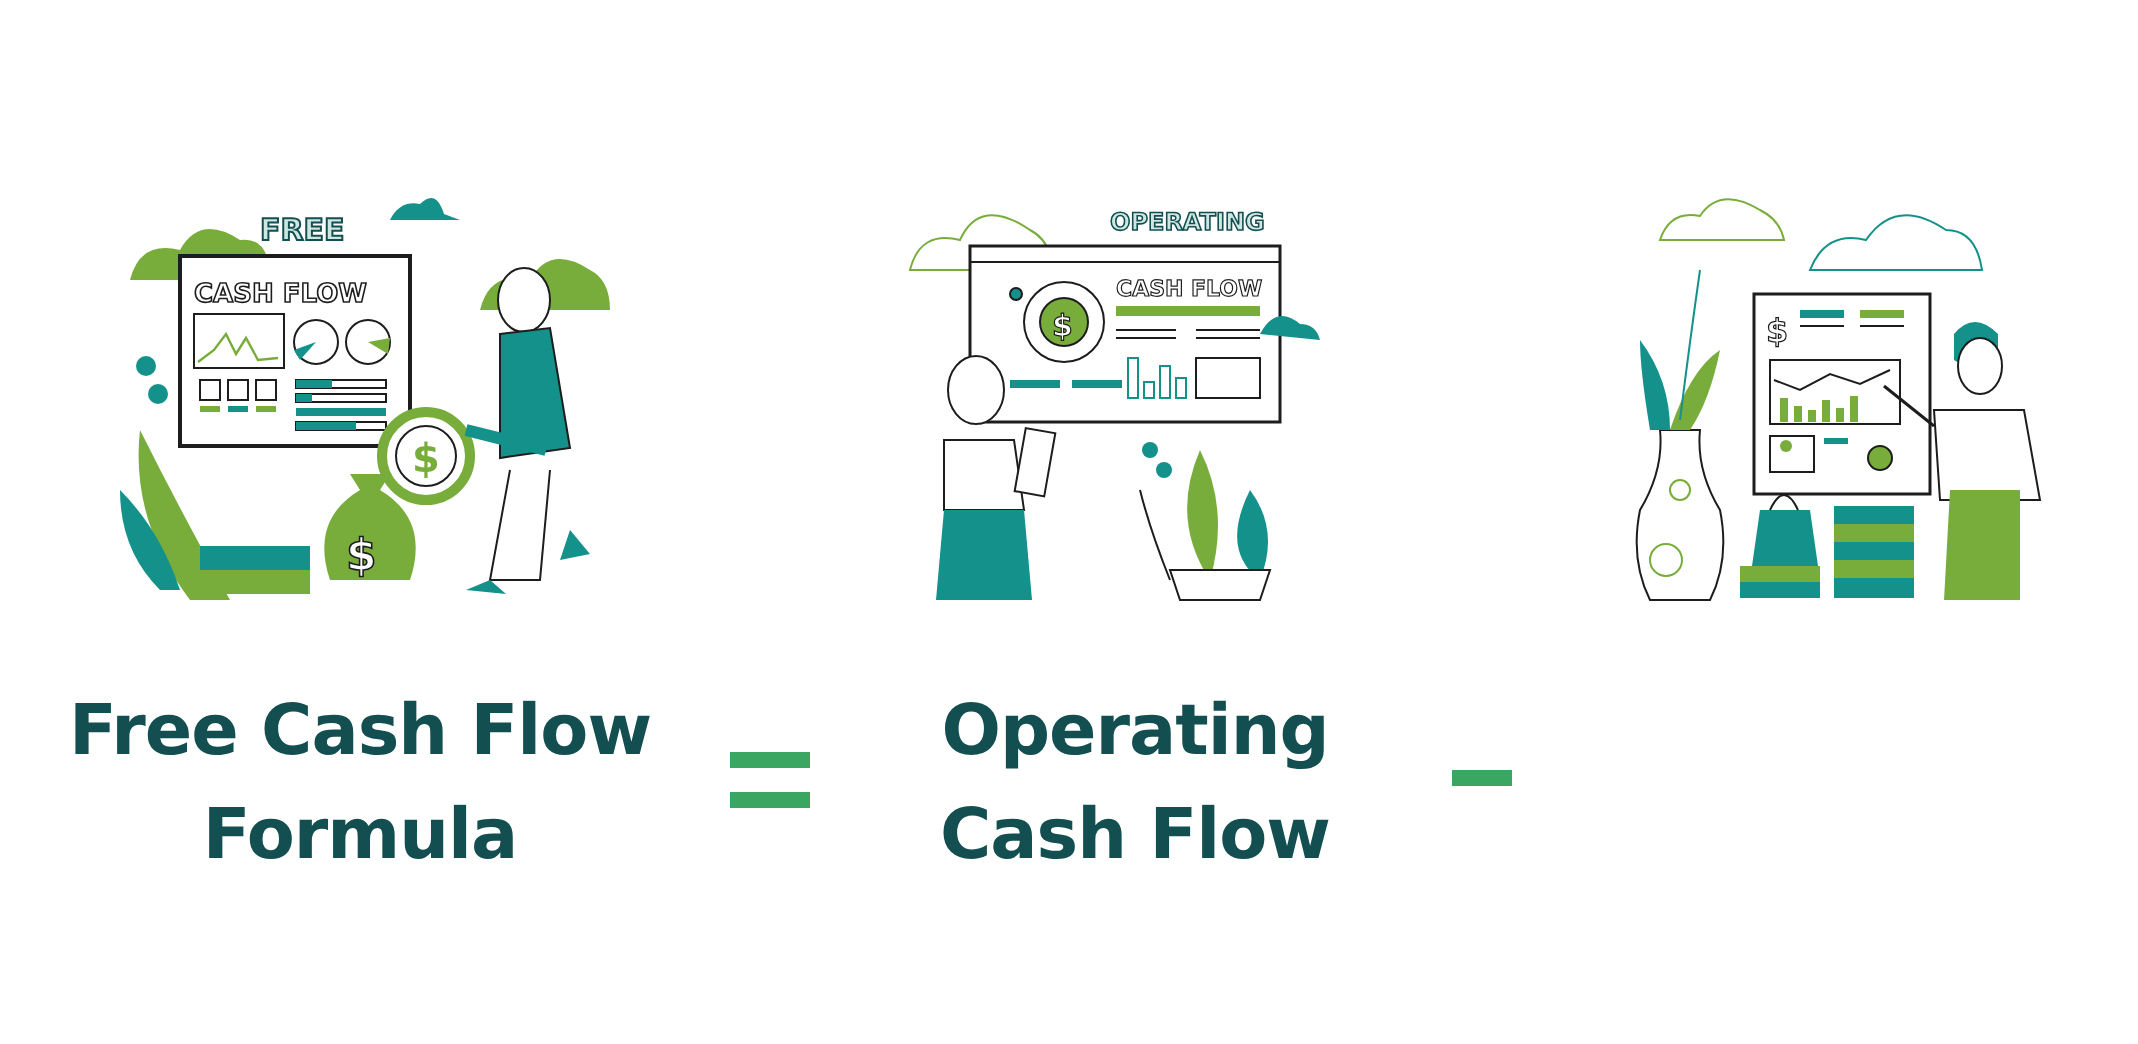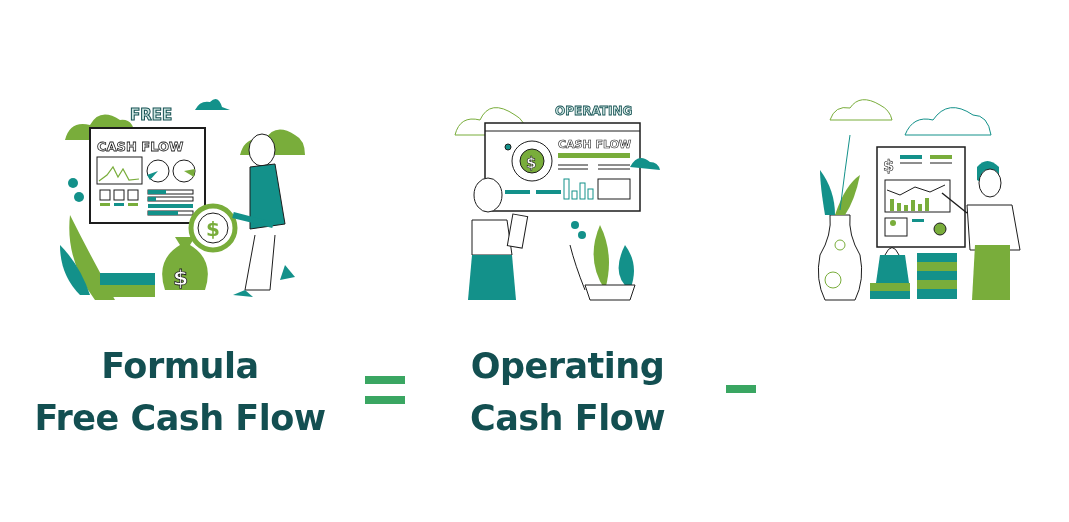--- a/index.html
+++ b/index.html
@@ -148,22 +148,22 @@
 
     <path d="M172,72 q10,-12 22,0 l0,15 q-12,5 -22,-2 z" fill="#13918a"></path>
     <ellipse cx="185" cy="88" rx="11" ry="14" fill="#fff" stroke="#1d1d1d"></ellipse>
     <path d="M162,110 l45,0 l8,45 l-50,0 z" fill="#fff" stroke="#1d1d1d"></path>
     <path d="M162,118 l-25,-20" stroke="#1d1d1d" stroke-width="1.5"></path>
     <path d="M170,150 l35,0 l0,55 l-38,0 z" fill="#79ad3b"></path>
   </svg>
 </div>
 
 <div class="term" style="left:20px;top:340px;width:320px;">
+  <div>Free Cash Flow</div>
   <div>Formula</div>
-  <div>Free Cash Flow</div>
 </div>
 
 <div style="position:absolute;left:365px;top:376px;width:40px;height:28px;">
   <div class="op" style="left:0;top:0;width:40px;height:8px;"></div>
   <div class="op" style="left:0;top:20px;width:40px;height:8px;"></div>
 </div>
 
 <div class="term" style="left:445px;top:340px;width:245px;">
   <div>Operating</div>
   <div>Cash Flow</div>

